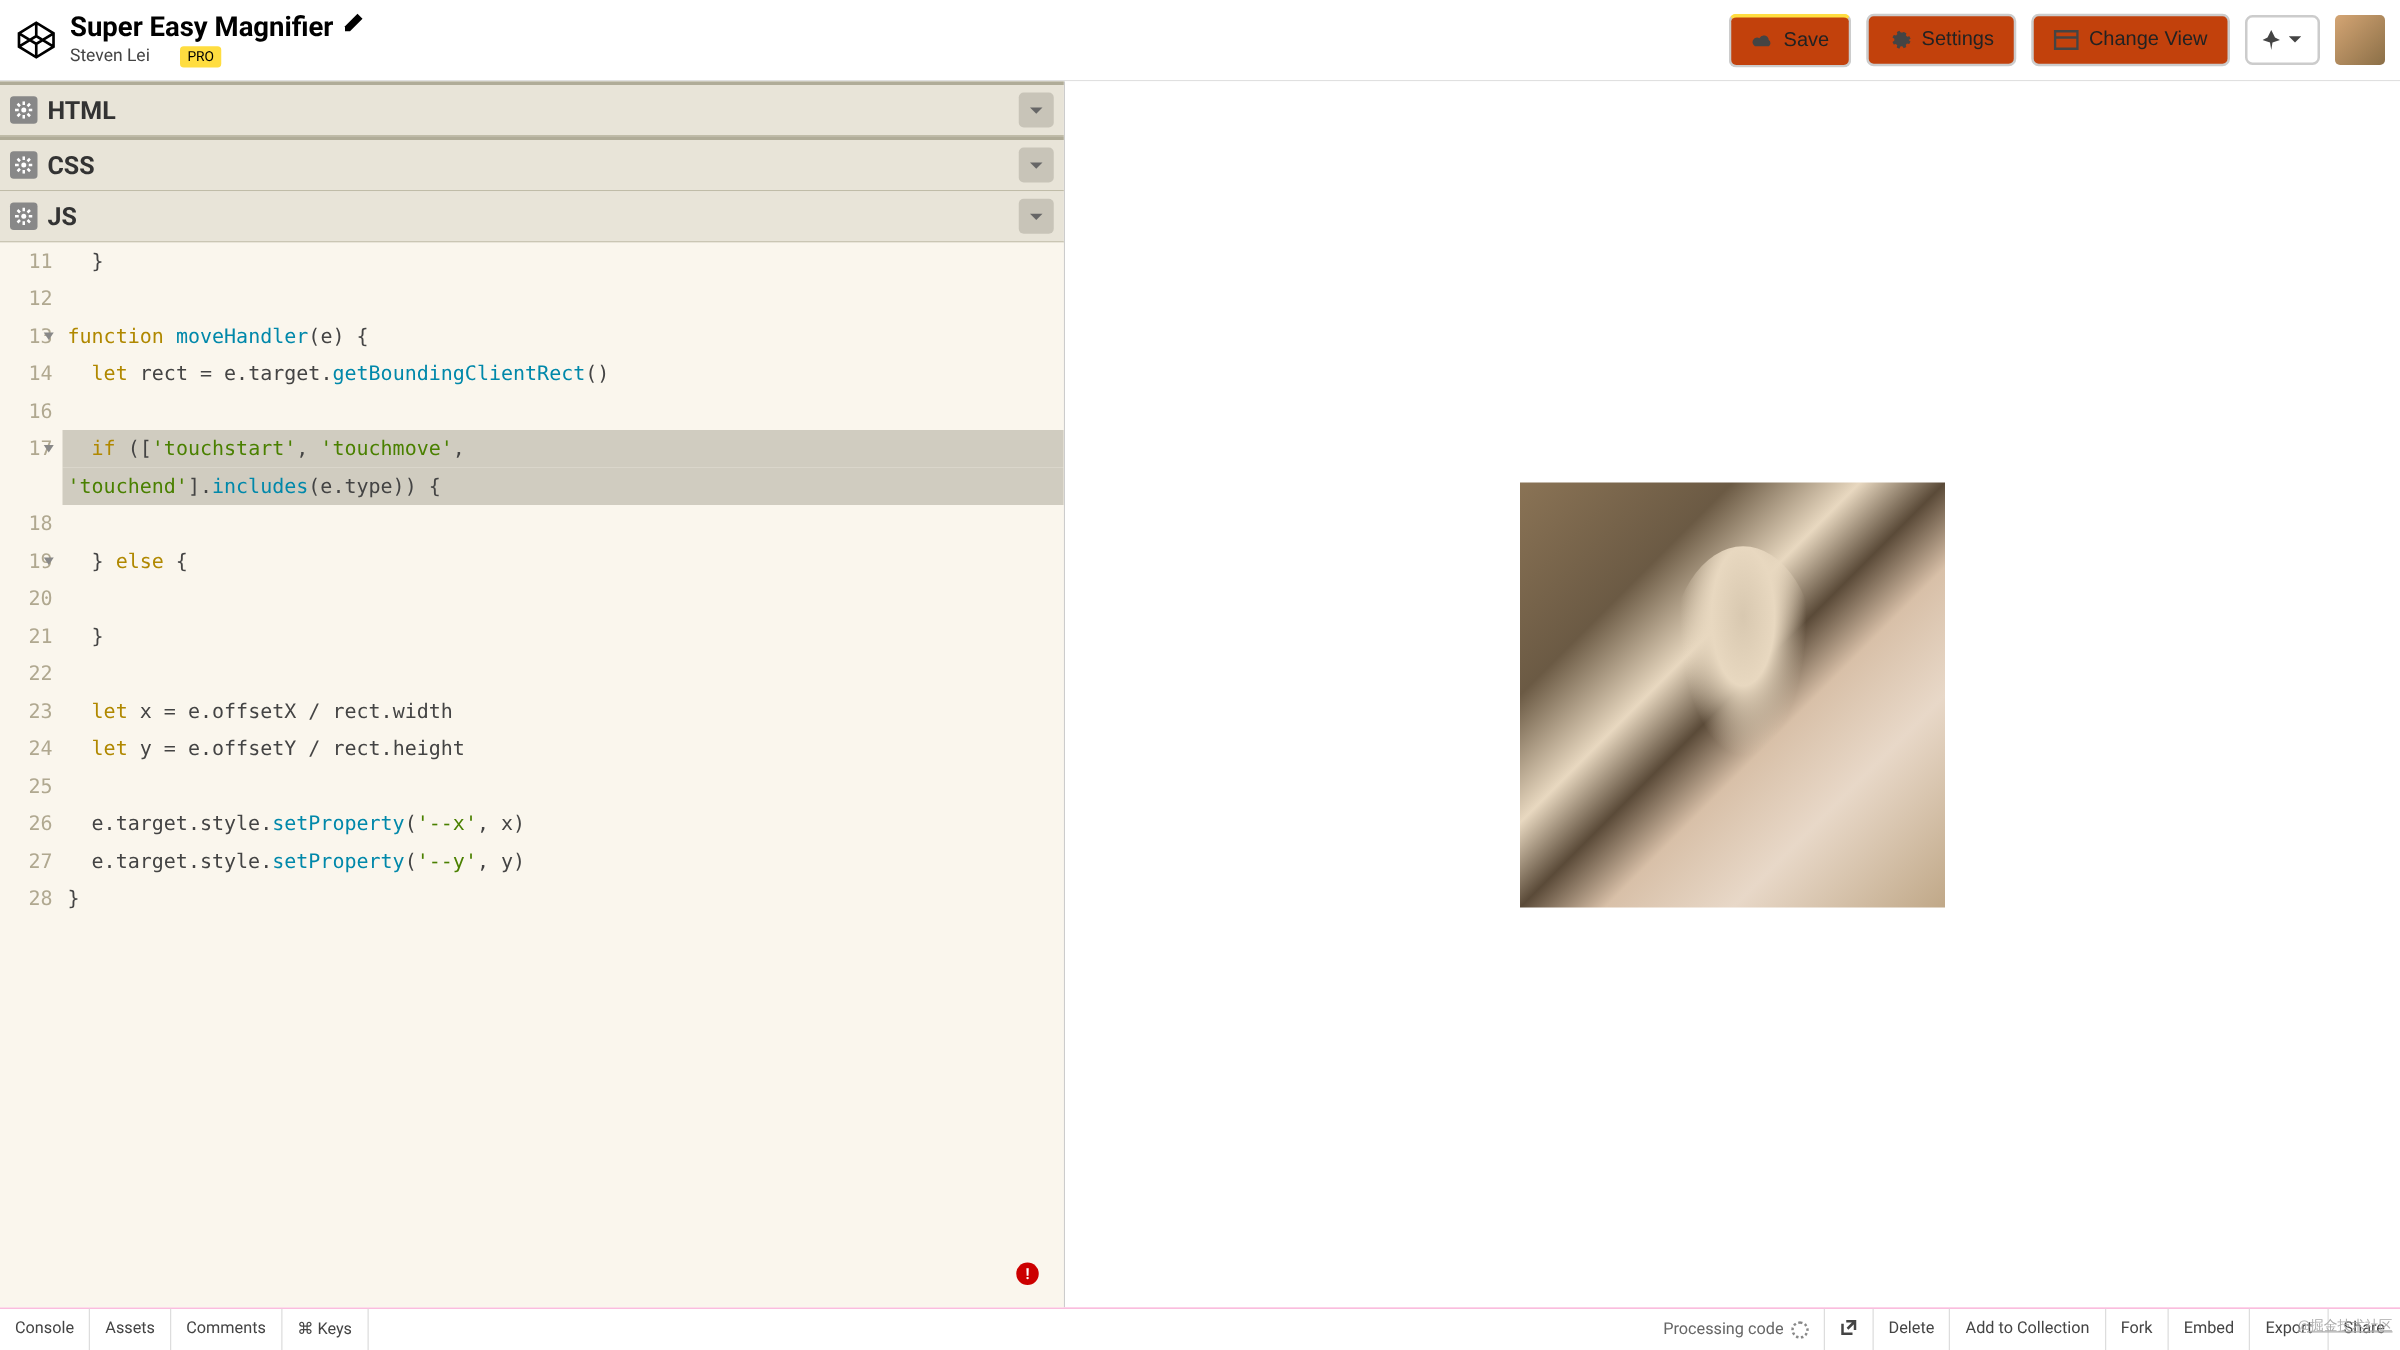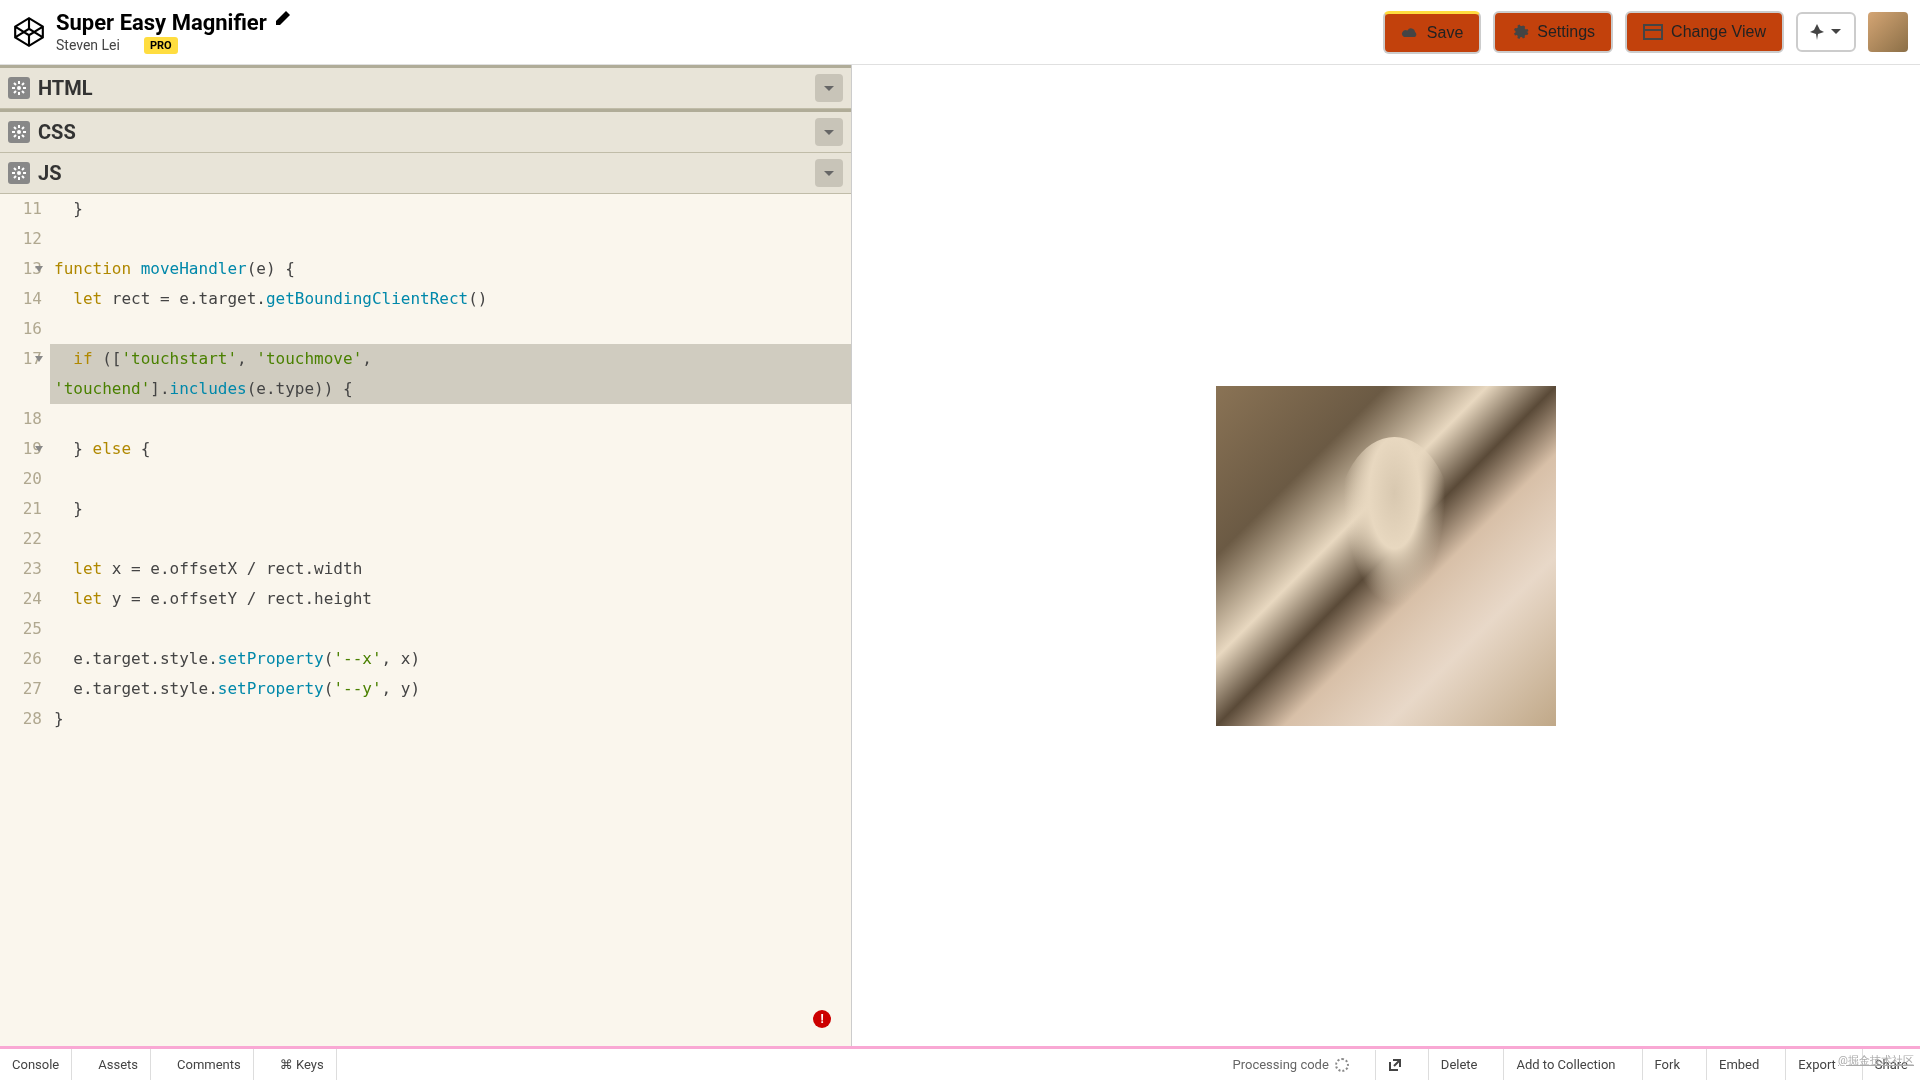--- a/index.html
+++ b/index.html
@@ -4,21 +4,21 @@
 <style>
 *{margin:0;padding:0;box-sizing:border-box;}
 body{font-family:-apple-system,BlinkMacSystemFont,"Segoe UI",Roboto,sans-serif;background:#fff;height:100vh;display:flex;flex-direction:column;overflow:hidden;}
 .header{display:flex;align-items:center;padding:10px 12px;gap:10px;border-bottom:1px solid #e0e0e0;}
 .logo-box{width:34px;height:34px;display:flex;align-items:center;justify-content:center;}
 .title-area{flex:1;display:flex;flex-direction:column;gap:2px;}
 .title-row{display:flex;align-items:flex-start;gap:8px;}
 .pen-title{font-size:22px;font-weight:700;color:#000;}
 .author-row{display:flex;align-items:flex-start;gap:24px;}
 .author-name{font-size:14px;color:#444;}
-.pro-badge{background:#ffdd40;color:#000;font-size:11px;font-weight:700;padding:2px 6px;border-radius:3px;}
+.pro-badge{background:#ffdd40;color:#000;font-size:11px;font-weight:400;padding:2px 6px;border-radius:3px;}
 .header-actions{display:flex;align-items:center;gap:12px;}
 .hbtn{display:flex;align-items:center;gap:8px;background:#c2410c;border:2px solid #ccc;border-radius:6px;padding:10px 16px;font-size:16px;font-weight:500;color:#222;cursor:pointer;}
 .hbtn.save{border-top:3px solid #ffdd40;}
 .hbtn-sm{display:flex;align-items:center;gap:6px;background:#fff;border:2px solid #ccc;border-radius:6px;padding:10px 12px;cursor:pointer;}
 .avatar{width:40px;height:40px;border-radius:4px;background:linear-gradient(135deg,#d4a574,#8b6f47);}
 .main{flex:1;display:flex;overflow:hidden;}
 .editors{width:852px;display:flex;flex-direction:column;border-right:1px solid #ccc;background:#faf6ed;min-height:0;}
 .panel-head{display:flex;align-items:center;background:#e8e4d8;border-top:2px solid #c0bca8;border-bottom:1px solid #c0bca8;padding:6px 8px;gap:8px;}
 .panel-head .gear{width:22px;height:22px;background:#888;border-radius:3px;display:flex;align-items:center;justify-content:center;}
 .panel-label{font-size:20px;font-weight:700;color:#333;flex:1;}
@@ -35,21 +35,21 @@
 .cline.hl .ctext{background:#d0ccc0;}
 .kw{color:#b08800;}
 .fn{color:#0088aa;}
 .str{color:#4a8000;}
 .pun{color:#444;}
 .ident{color:#444;}
 .err-ind{position:absolute;right:20px;bottom:18px;width:18px;height:18px;background:#c00;border-radius:50%;display:flex;align-items:center;justify-content:center;color:#fff;font-weight:700;font-size:12px;}
 .preview{flex:1;background:#fff;display:flex;align-items:center;justify-content:center;}
 .prev-img{width:340px;height:340px;background:linear-gradient(135deg,#8a7355 0%,#6b5a44 25%,#e8d8c0 40%,#5a4a38 50%,#d8c0a8 60%,#e8d8c8 75%,#c0a888 100%);position:relative;overflow:hidden;}
 .prev-img::after{content:"";position:absolute;bottom:30%;left:35%;width:35%;height:55%;background:radial-gradient(ellipse at 50% 30%,#d8c8b0 0%,#e8d8c0 30%,transparent 60%);border-radius:50%;}
-.footer{display:flex;align-items:center;border-top:3px solid #f9a8d4;background:#fff;font-size:13px;color:#444;height:34px;gap:14px;}
+.footer{display:flex;border-top:1px solid #f9a8d4;background:#fff;font-size:13px;color:#444;height:34px;}
 .fbtn{padding:8px 12px;border-right:1px solid #ddd;cursor:pointer;}
 .fspacer{flex:1;}
 .fstatus{padding:8px 12px;color:#666;display:flex;align-items:center;gap:6px;}
 .fbtn-r{padding:8px 12px;border-left:1px solid #ddd;cursor:pointer;}
 .spinner{width:14px;height:14px;border:2px dotted #888;border-radius:50%;}
 .watermark{position:absolute;bottom:12px;right:6px;font-size:11px;color:#aaa;text-decoration:underline;}
 svg{display:block;}
 </style>
 </head>
 <body>

